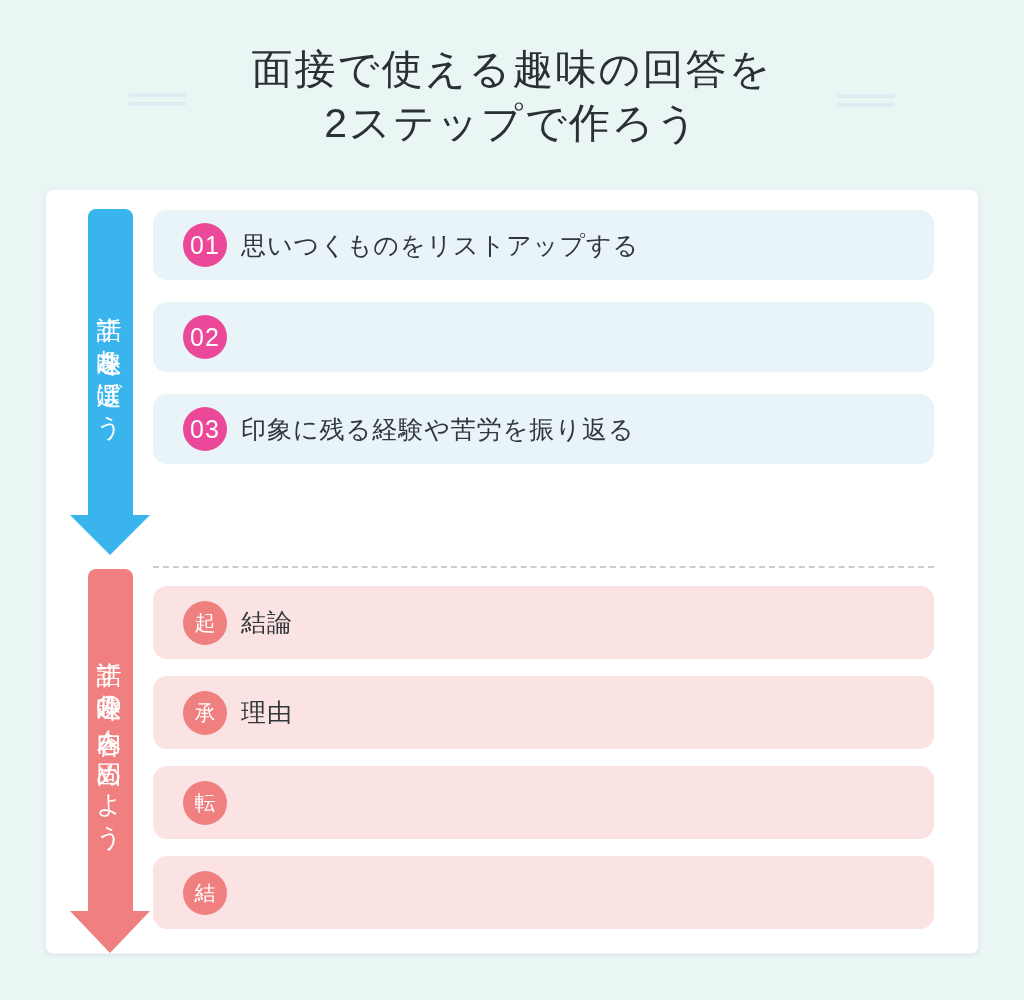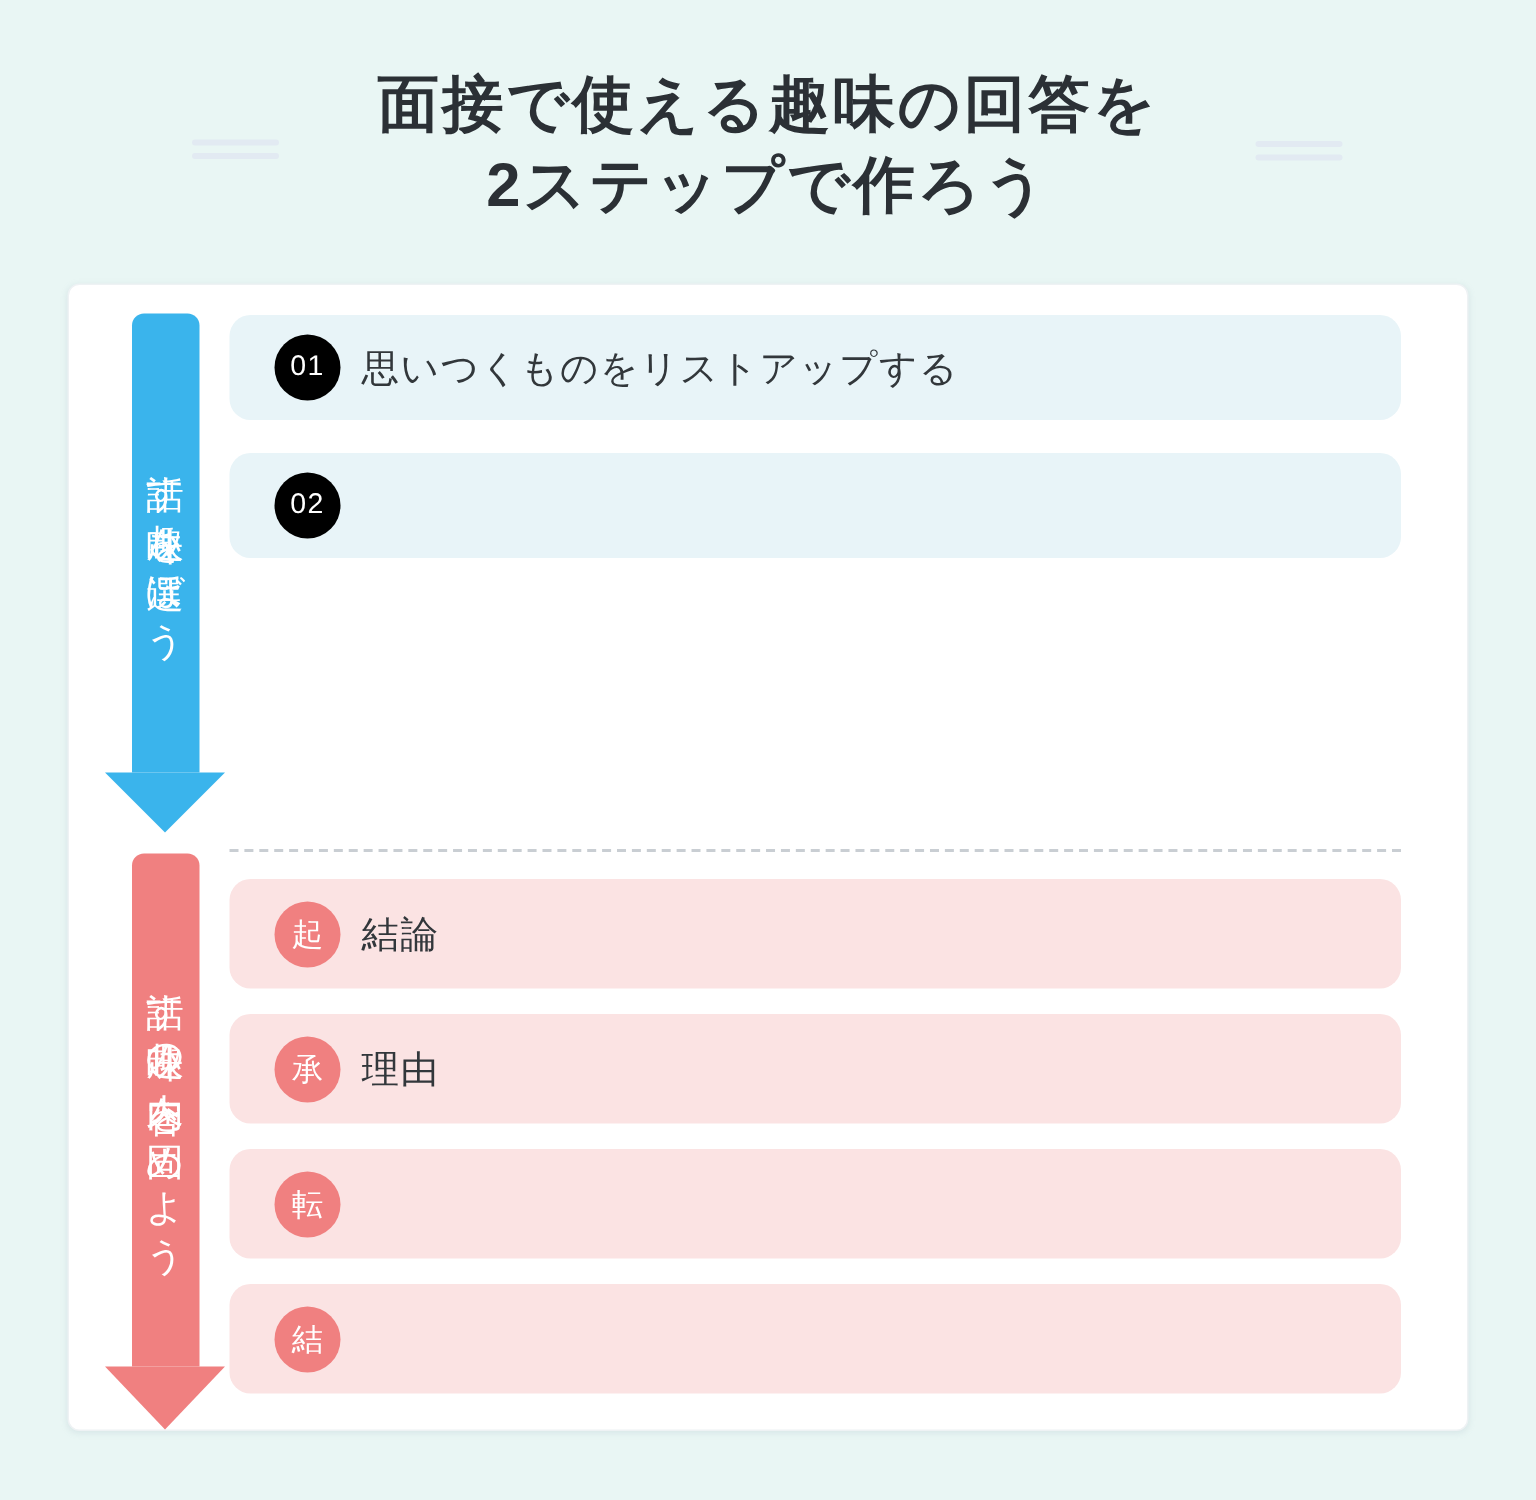--- a/index.html
+++ b/index.html
@@ -9,21 +9,21 @@
     background:#e9f6f4;
     font-family:"Liberation Sans", sans-serif;
     overflow:hidden;
     color:#32373b;
   }
 
   
   .title {
     position:absolute; top:42px; left:0; width:1024px;
     text-align:center;
-    font-size:41px; line-height:54px; font-weight:bold;
+    font-size:41px; line-height:54px; font-weight:normal;
     letter-spacing:2px; color:#2b3035;
   }
 
   
   .deco { position:absolute; width:58px; }
   .deco-left  { left:128px; top:93px; }
   .deco-right { left:837px; top:94px; }
   .deco .bar {
     height:4px; border-radius:2px; background:#e2eaf2; margin-bottom:5px;
   }
@@ -62,21 +62,21 @@
     position:absolute; left:107px; width:781px; border-radius:14px;
     display:flex; align-items:center; padding-left:30px;
   }
   .row-blue { height:70px; background:#e8f4f8; }
   .row-pink { height:73px; background:#fbe3e3; }
   .badge {
     flex:0 0 44px; width:44px; height:44px; border-radius:50%;
     display:flex; align-items:center; justify-content:center;
     color:#ffffff; font-weight:500;
   }
-  .badge-blue { background:#000000; font-size:19px; letter-spacing:1px; }
+  .badge-blue { background:#ec4899; font-size:25px; letter-spacing:1px; }
   .badge-pink { background:#f08080; font-size:21px; }
   .row-label {
     margin-left:14px; font-size:25px; letter-spacing:1px;
     color:#32373b; font-weight:400;
   }
 
   
   .divider {
     position:absolute; left:107px; top:376px; width:781px; height:0;
     border-top:2px dashed #c9ced3;
@@ -108,20 +108,24 @@
     <div class="ahead"></div>
   </div>
 
   <div class="row row-blue" style="top:20px">
     <span class="badge badge-blue">01</span>
     <span class="row-label">思いつくものをリストアップする</span>
   </div>
   <div class="row row-blue" style="top:112px">
     <span class="badge badge-blue">02</span>
   </div>
+  <div class="row row-blue" style="top:204px">
+    <span class="badge badge-blue">03</span>
+    <span class="row-label">印象に残る経験や苦労を振り返る</span>
+  </div>
 
   <div class="divider"></div>
 
   <div class="varrow arrow-pink">
     <div class="shaft">
       <span class="vlabel">話す趣味の内容を固めよう</span>
     </div>
     <div class="ahead"></div>
   </div>
 

